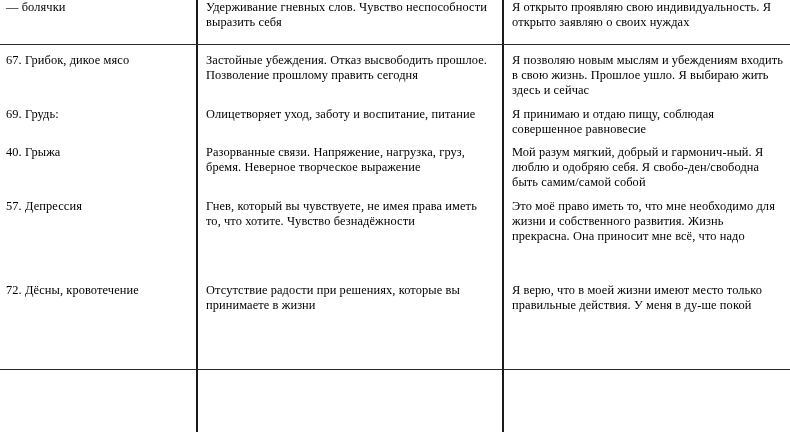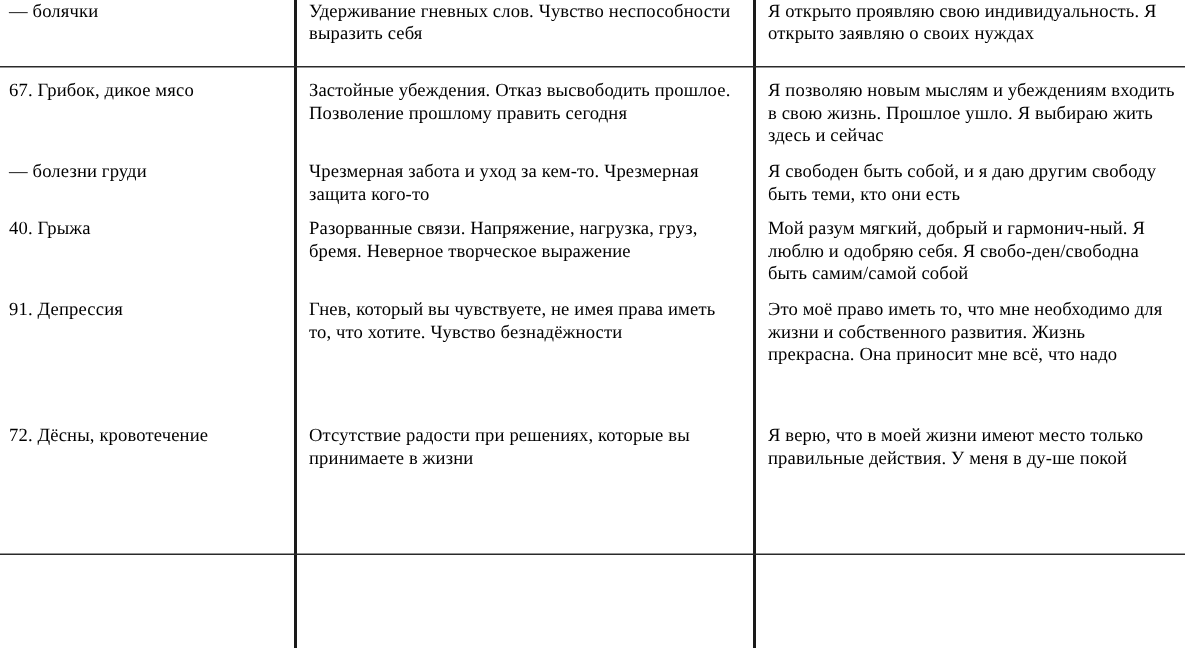--- a/index.html
+++ b/index.html
@@ -122,49 +122,49 @@
         </td>
         <td class="b">
           <div class="cell">Застойные убеждения. Отказ высвободить прошлое. Позволение прошлому править сегодня</div>
         </td>
         <td class="c">
           <div class="cell">Я позволяю новым мыслям и убеждениям входить в свою жизнь. Прошлое ушло. Я выбираю жить здесь и сейчас</div>
         </td>
       </tr>
 
 
-
       <tr class="row" style="height:38px;">
         <td class="a">
-          <div class="cell">— болезни груди</div>
+          <div class="cell">69. Грудь:</div>
         </td>
         <td class="b">
-          <div class="cell">Чрезмерная забота и уход за кем-то. Чрезмерная защита кого-то</div>
+          <div class="cell">Олицетворяет уход, заботу и воспитание, питание</div>
         </td>
         <td class="c">
-          <div class="cell">Я свободен быть собой, и я даю другим свободу быть теми, кто они есть</div>
+          <div class="cell">Я принимаю и отдаю пищу, соблюдая совершенное равновесие</div>
         </td>
       </tr>
+
 
 
       <tr class="row" style="height:54px;">
         <td class="a">
           <div class="cell">40. Грыжа</div>
         </td>
         <td class="b">
           <div class="cell">Разорванные связи. Напряжение, нагрузка, груз, бремя. Неверное творческое выражение</div>
         </td>
         <td class="c">
           <div class="cell">Мой разум мягкий, добрый и гармонич-ный. Я люблю и одобряю себя. Я свобо-ден/свободна быть самим/самой собой</div>
         </td>
       </tr>
 
       <tr class="row" style="height:70px;">
         <td class="a">
-          <div class="cell">91. Депрессия</div>
+          <div class="cell">57. Депрессия</div>
         </td>
         <td class="b">
           <div class="cell">Гнев, который вы чувствуете, не имея права иметь то, что хотите. Чувство безнадёжности</div>
         </td>
         <td class="c">
           <div class="cell">Это моё право иметь то, что мне необходимо для жизни и собственного развития. Жизнь прекрасна. Она приносит мне всё, что надо</div>
         </td>
       </tr>
 
       <tr class="row" style="height:14px;">

